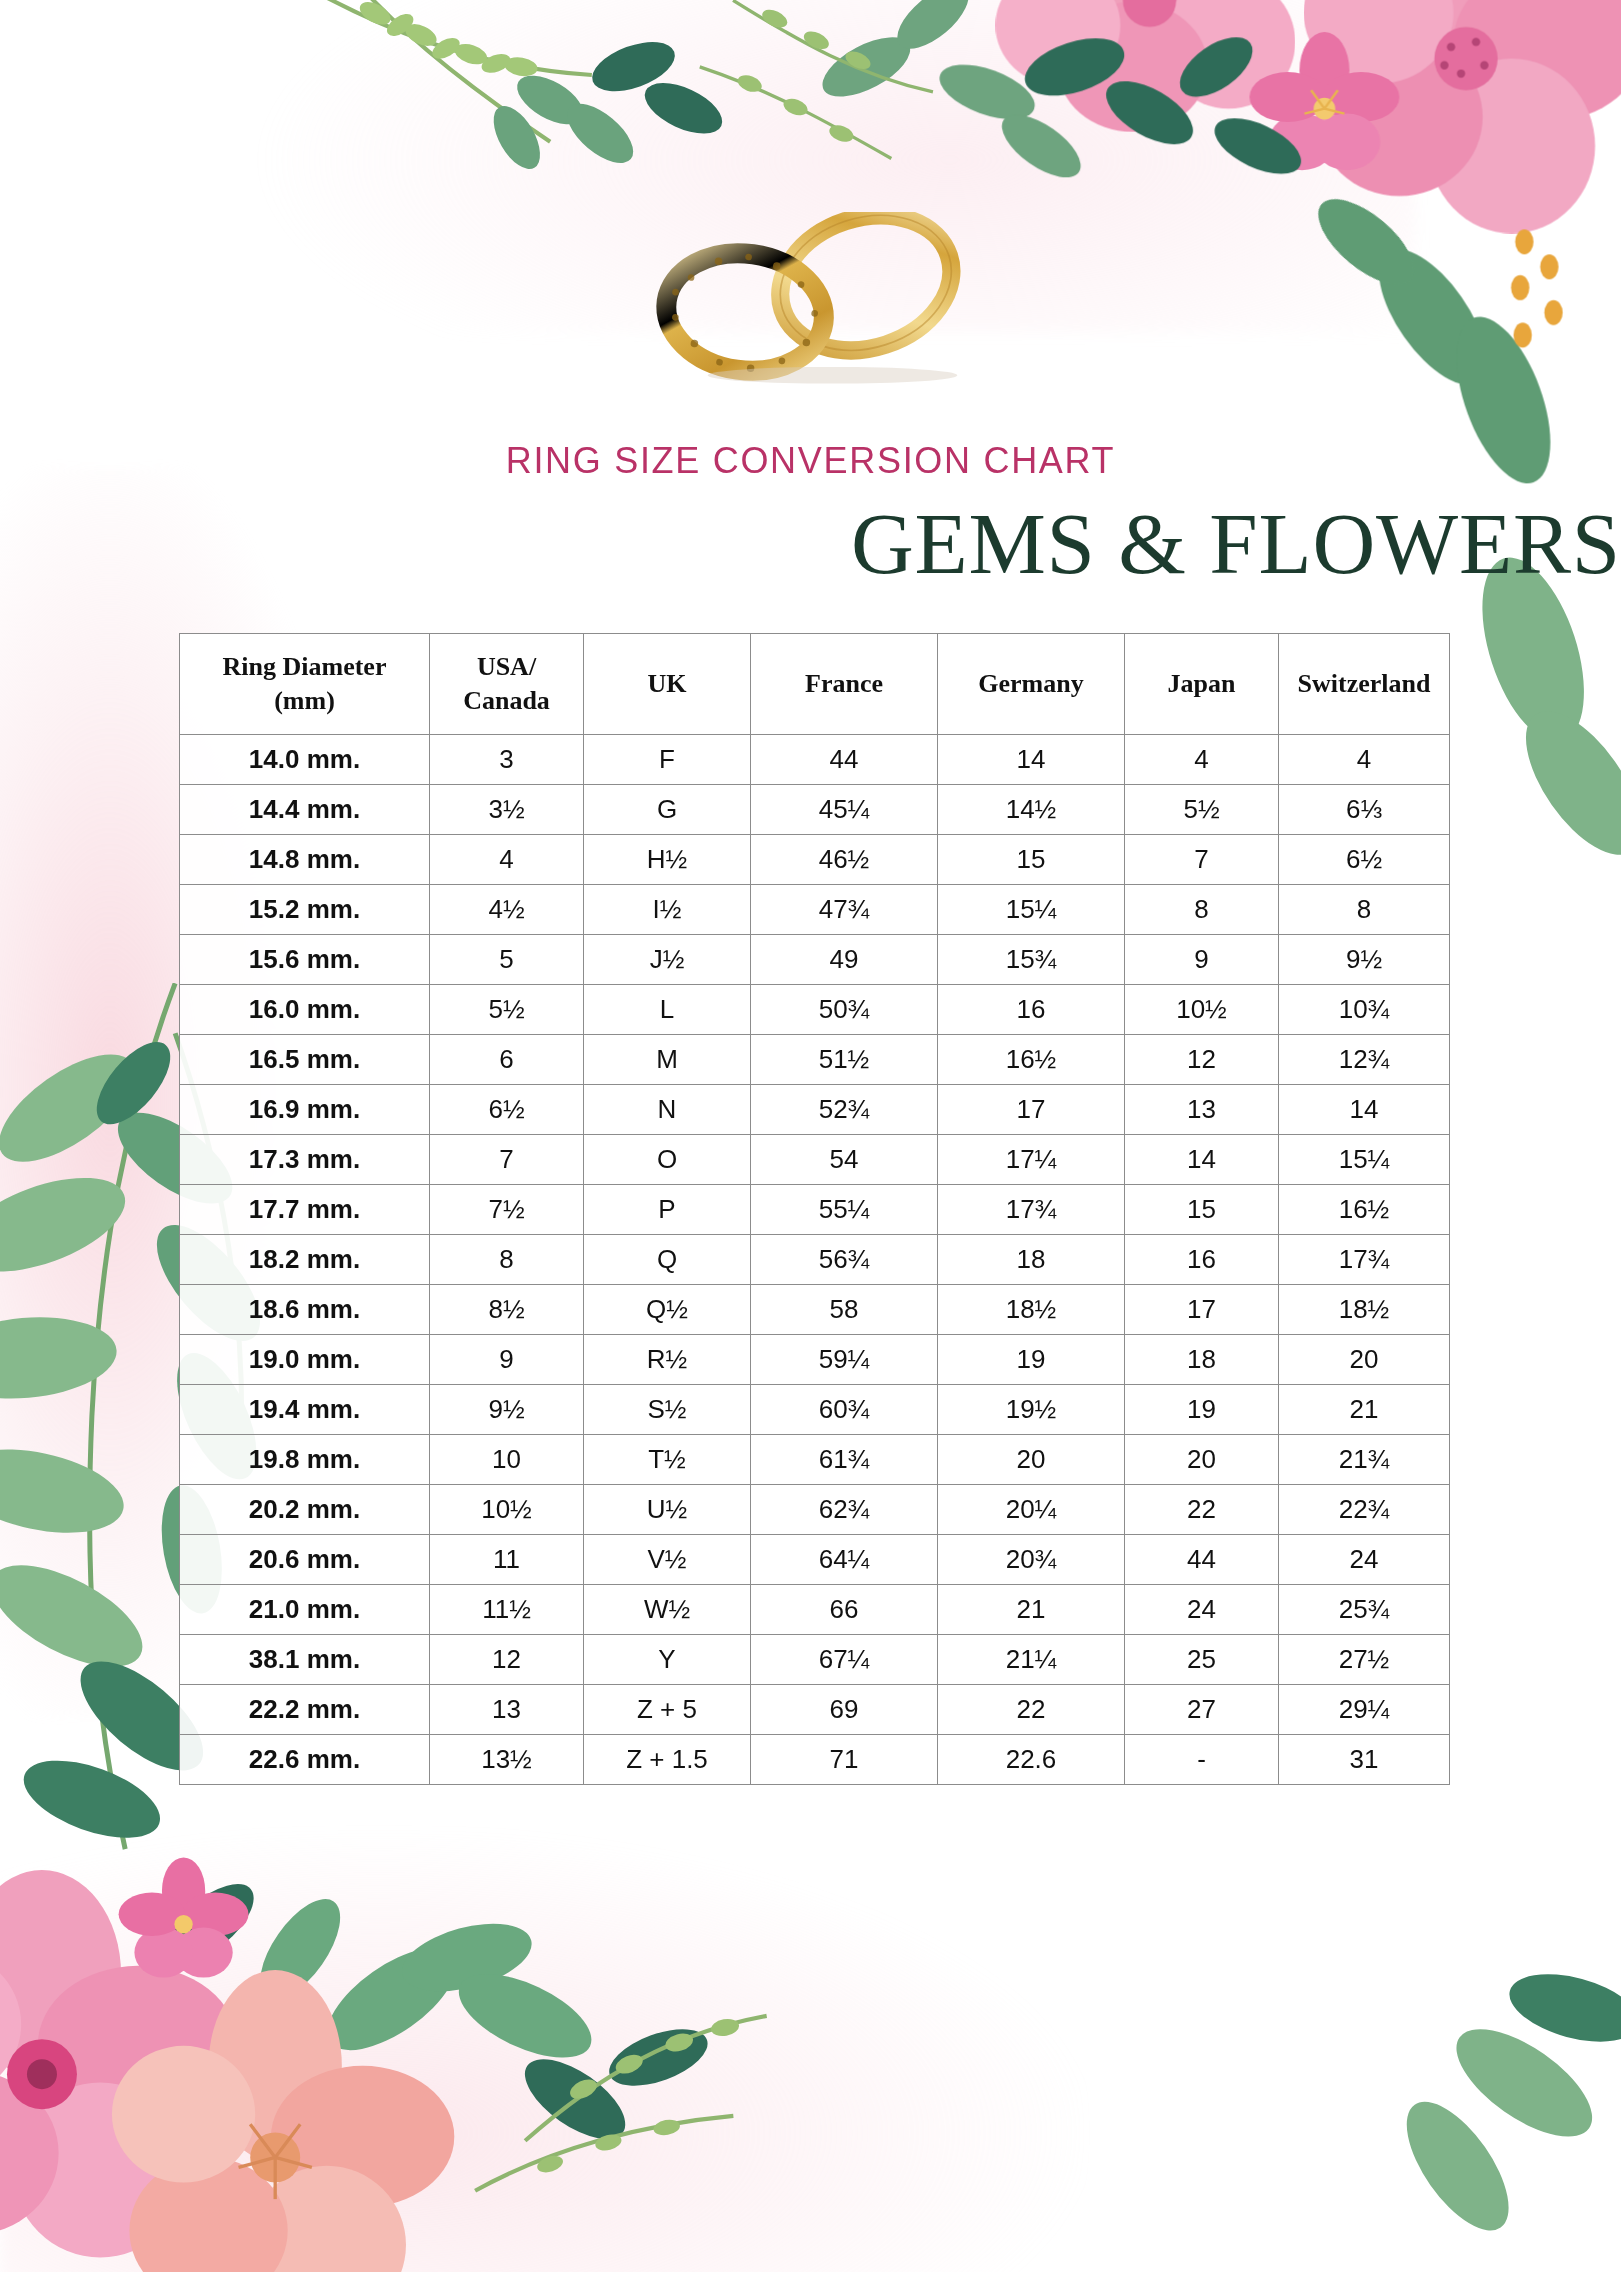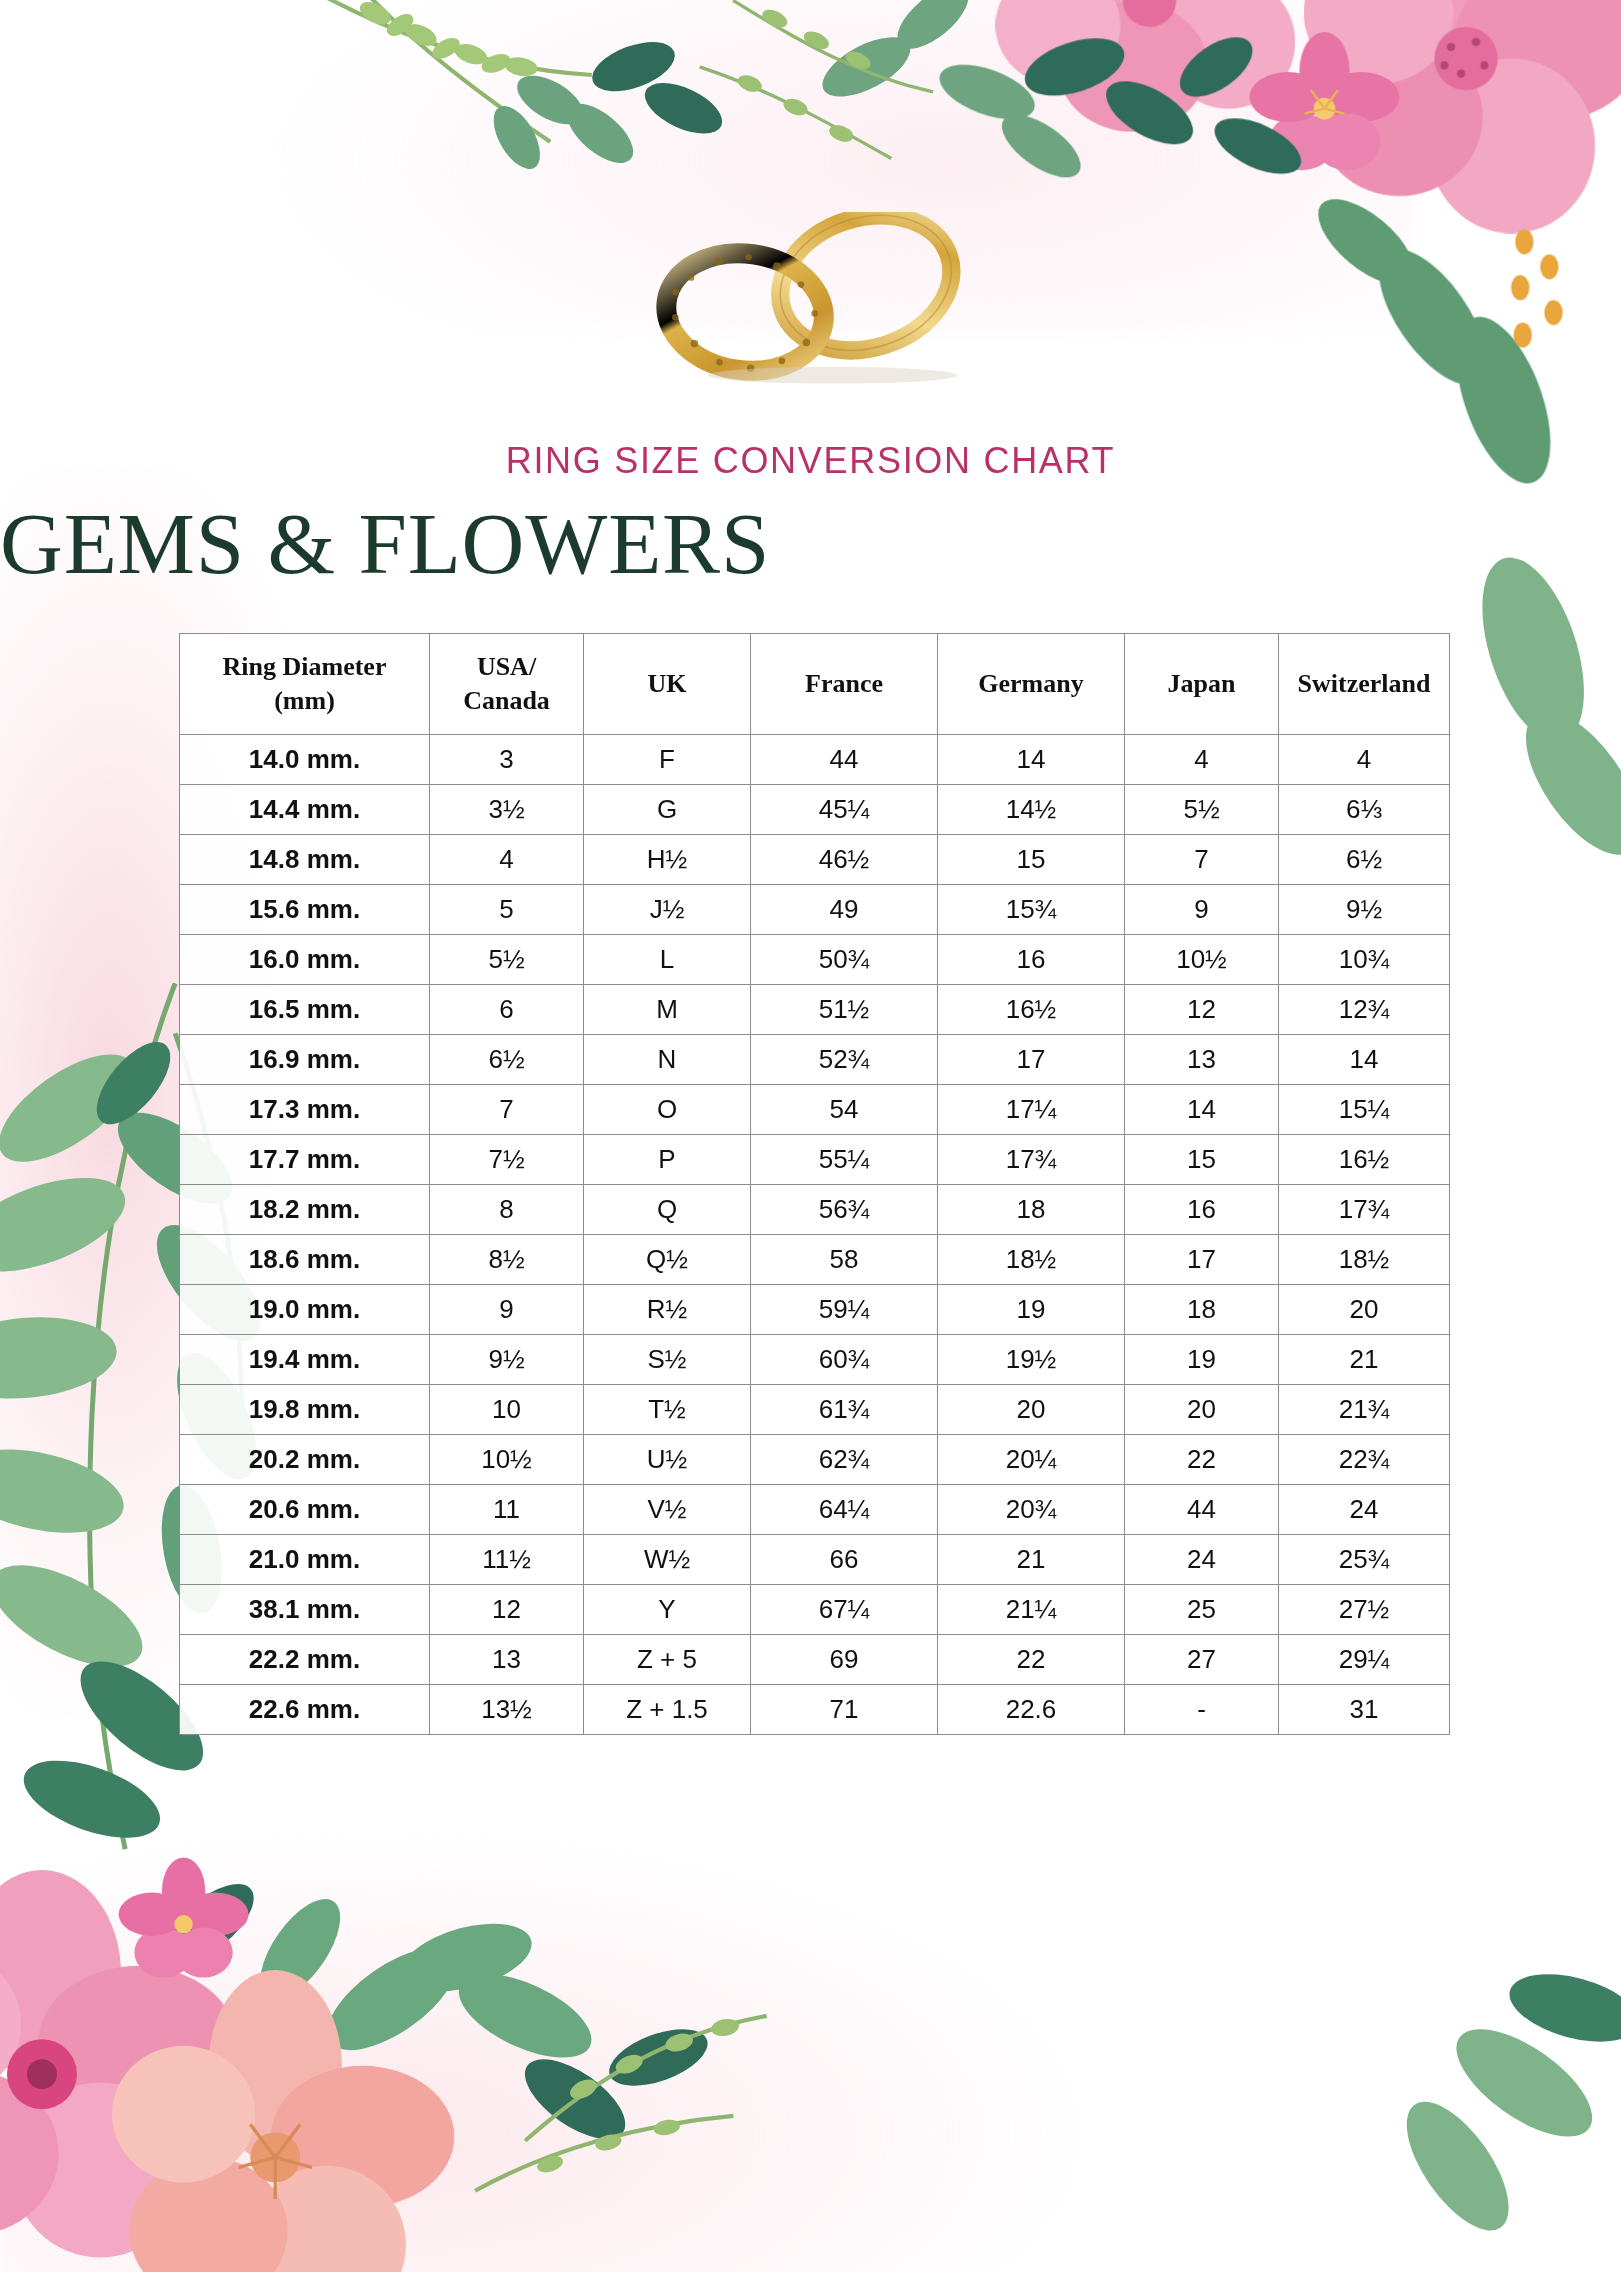--- a/index.html
+++ b/index.html
@@ -69,21 +69,21 @@
     font-family: "Liberation Sans", sans-serif;
     font-size: 36px;
     letter-spacing: 1.7px;
     font-weight: 400;
   }
   .title {
     position: absolute;
     top: 492px;
     left: 0;
     width: 1621px;
-    text-align: left;
+    text-align: right;
     color: #1c3b2e;
     font-family: "Liberation Serif", serif;
     font-size: 87px;
     letter-spacing: 0.8px;
     line-height: 1.2;
   }
 
   
   .table-wrap {
     position: absolute;
@@ -451,20 +451,29 @@
         <tr>
           <td class="mm">14.8 mm.</td>
           <td>4</td>
           <td>H½</td>
           <td>46½</td>
           <td>15</td>
           <td>7</td>
           <td>6½</td>
         </tr>
         <tr>
+          <td class="mm">15.2 mm.</td>
+          <td>4½</td>
+          <td>I½</td>
+          <td>47¾</td>
+          <td>15¼</td>
+          <td>8</td>
+          <td>8</td>
+        </tr>
+        <tr>
           <td class="mm">15.6 mm.</td>
           <td>5</td>
           <td>J½</td>
           <td>49</td>
           <td>15¾</td>
           <td>9</td>
           <td>9½</td>
         </tr>
         <tr>
           <td class="mm">16.0 mm.</td>

